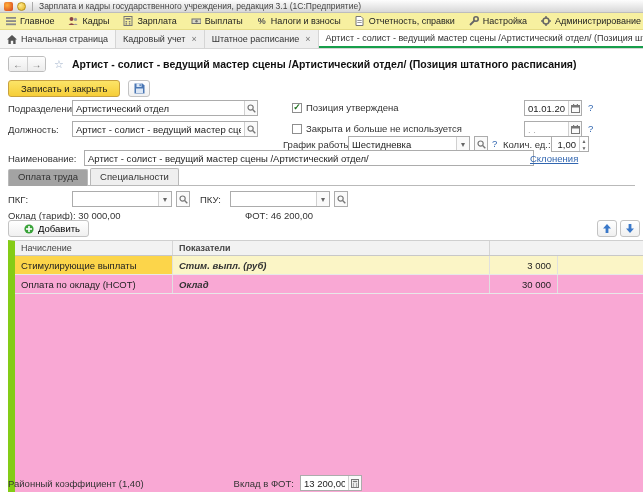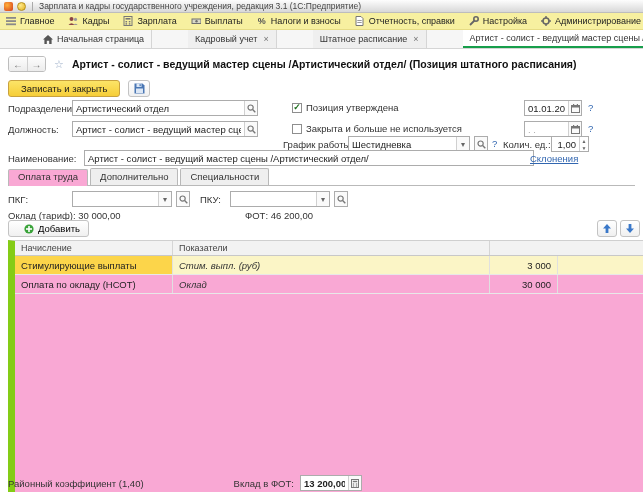--- a/index.html
+++ b/index.html
@@ -18,21 +18,21 @@
   
   .menubar { position:absolute; top:13px; left:0; width:643px; height:17px; background:#f7f0a0;
     border-bottom:1px solid #e6dc85; display:flex; align-items:center; padding:0 6px; gap:14px; }
   .menu-item { display:flex; align-items:flex-end; gap:4px; cursor:pointer; font-size:9px; color:#222; white-space:nowrap; }
   .mi-ic { width:10px; height:10px; display:inline-flex; align-items:center; justify-content:center; }
   .pct { font-size:9px; font-weight:bold; color:#555; }
 
   
   .tabbar { position:absolute; top:30px; left:0; width:643px; height:19px; background:#f6f6f6;
     border-bottom:1px solid #d5d5d5; display:flex; align-items:stretch; font-size:9px; }
-  .tab { display:flex; align-items:center; gap:4px; padding:0 7px; border-right:1px solid #d5d5d5; color:#333; white-space:nowrap; cursor:pointer;margin-left:36px; }
+  .tab { display:flex; align-items:center; gap:4px; padding:0 7px; border-right:1px solid #d5d5d5; color:#333; white-space:nowrap; cursor:pointer; }
   .tab.home { border-right:1px solid #d5d5d5; background:transparent; }
   .tab.plain { background:#efefef; }
   .tab.active { background:#ffffff; border-bottom:2px solid #179e4b; }
   .tab .x { color:#777; font-size:9px; margin-left:2px; cursor:pointer; }
 
   
   .docheader { position:absolute; top:55px; left:0; width:643px; height:18px; display:flex; align-items:center; padding:0 8px; gap:6px; }
   .navgroup { display:flex; border:1px solid #bdbdbd; border-radius:3px; overflow:hidden; }
   .navbtn { width:18px; height:14px; background:linear-gradient(#fdfdfd,#ececec); color:#777;
     display:flex; align-items:center; justify-content:center; font-size:10px; cursor:pointer; }
@@ -58,29 +58,29 @@
   .chk .box { width:10px; height:10px; border:1px solid #8e8e8e; background:#fff; display:flex; align-items:center; justify-content:center; font-size:9px; color:#1c6e1c; font-weight:bold; line-height:1; }
   .help { color:#3166b0; font-size:9.5px; cursor:pointer; }
   .link { color:#3166b0; text-decoration:underline; font-size:9.5px; cursor:pointer; }
   .muted { color:#999; }
   .spin { width:9px; display:flex; flex-direction:column; border-left:1px solid #d0d0d0; }
   .spin span { flex:1; display:flex; align-items:center; justify-content:center; font-size:5px; color:#666; cursor:pointer; }
 
   
   .dtabs { position:absolute; top:168px; left:8px; width:627px; height:18px; display:flex; border-bottom:1px solid #b9b9b9; }
   .dtab { padding:2px 9px 0 9px; font-size:9.5px; border:1px solid #b9b9b9; border-bottom:none; background:#efefef; margin-right:2px; cursor:pointer; border-radius:2px 2px 0 0; color:#333; }
-  .dtab.active { background:#f9a8d4; position:relative; top:1px; padding-top:1px; }
+  .dtab.active { background:#a3a3a3; position:relative; top:1px; padding-top:1px; }
 
   
   .grid { position:absolute; top:240px; left:8px; width:635px; height:296px; border-left:7px solid #84cc16; border-top:1px solid #cfcfcf; border-bottom:1px solid #cfcfcf; background:#f9a8d4; }
   .g-head { display:flex; height:15px; background:#f2f2f2; border-bottom:1px solid #c8c8c8; font-size:9px; color:#444; }
   .g-row { display:flex; height:19px; border-bottom:1px solid #e8e8e8; font-size:9.5px; align-items:stretch; }
   .gc { padding:0 6px; display:flex; align-items:center; overflow:hidden; white-space:nowrap; }
   .c1 { width:158px; border-right:1px solid #e0e0e0; }
-  .c2 { width:317px; border-right:1px solid #e0e0e0; }
+  .c2 { width:317px; border-right:1px solid #e0e0e0;font-weight:bold; }
   .c3 { width:68px; border-right:1px solid #e0e0e0; justify-content:flex-end; }
   .c4 { flex:1; }
   .g-head .c1,.g-head .c2 { border-right:1px solid #d5d5d5; }
   .g-head .c3,.g-head .c4 { border-right:none; }
   .row-sel .gc { background:#fbf5c6; }
   .row-sel .cell-cur { background:#fcd54a; }
   .ital { font-style:italic; color:#333; }
 
   
   .footer { position:absolute; top:474px; left:0; width:643px; height:18px; display:flex; align-items:center; padding:0 8px; }
@@ -303,21 +303,20 @@
   </div>
 
   <span class="abs lbl" style="top:153px; left:8px;">Наименование:</span>
   <div class="abs field" style="top:150px; left:72px; width:450px;margin-left:12px;">
     <input value="Артист - солист - ведущий мастер сцены /Артистический отдел/" style="">
   </div>
   <span class="abs link" style="top:153px; left:530px;">Склонения</span>
 
   <div class="dtabs">
     <span class="dtab active">Оплата труда</span>
-    <span class="dtab">Дополнительно</span>
     <span class="dtab">Специальности</span>
   </div>
 
   <span class="abs lbl" style="top:194px; left:8px;">ПКГ:</span>
   <div class="abs field" style="top:191px; left:72px; width:100px;">
     <input style="">
     <span class="fbtn">▾</span>
   </div>
   <span class="abs sq-btn" style="top:191px; left:174px;">
       <svg width="9" height="9">
@@ -379,21 +378,21 @@
       <span class="gc c2 ital">Оклад</span>
       <span class="gc c3">30 000</span>
       <span class="gc c4"></span>
     </div>
   </div>
 
   <div class="footer">
     <span class="lbl">Районный коэффициент (1,40)</span>
     <span class="lbl" style="margin-left:90px;">Вклад в ФОТ:</span>
     <div class="field" style="width:62px; margin-left:6px;">
-      <input style="text-align: center; font-weight: bold;" value="13 200,00">
+      <input style="text-align: center;" value="13 200,00">
       <span class="fbtn">
           <svg width="8" height="9">
             <rect x="0.5" y="0.5" width="7" height="8" fill="none" stroke="#777" stroke-width="1"></rect>
             <rect x="1.8" y="1.8" width="4.4" height="1.4" fill="#777"></rect>
             <rect x="1.8" y="4.4" width="1.4" height="1.2" fill="#777"></rect>
             <rect x="4.8" y="4.4" width="1.4" height="1.2" fill="#777"></rect>
             <rect x="1.8" y="6.4" width="1.4" height="1.2" fill="#777"></rect>
             <rect x="4.8" y="6.4" width="1.4" height="1.2" fill="#777"></rect>
           </svg>
         </span>

